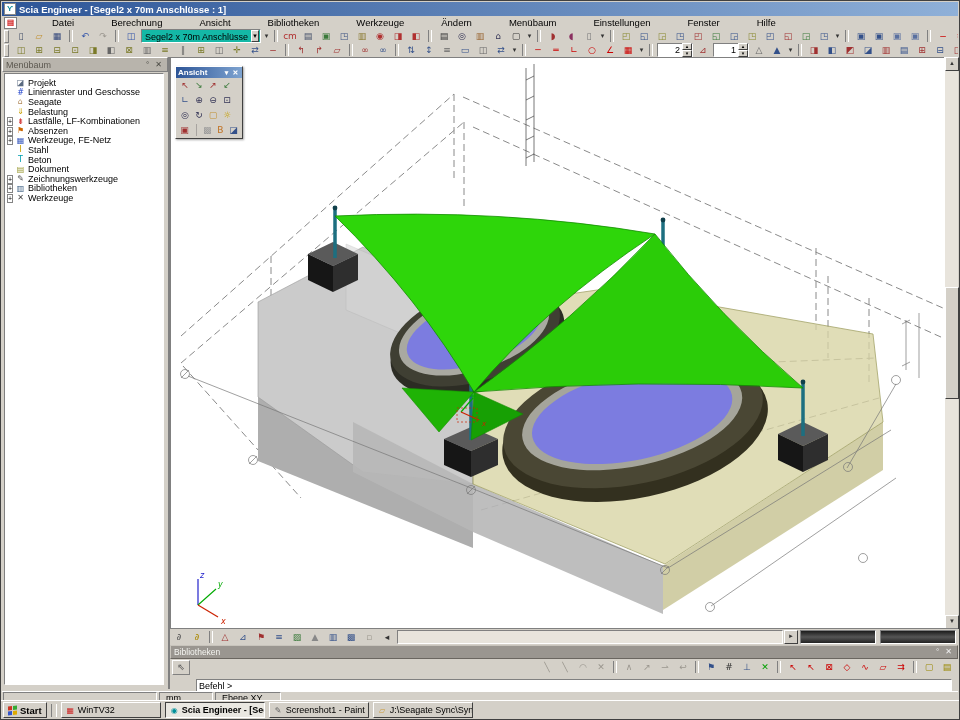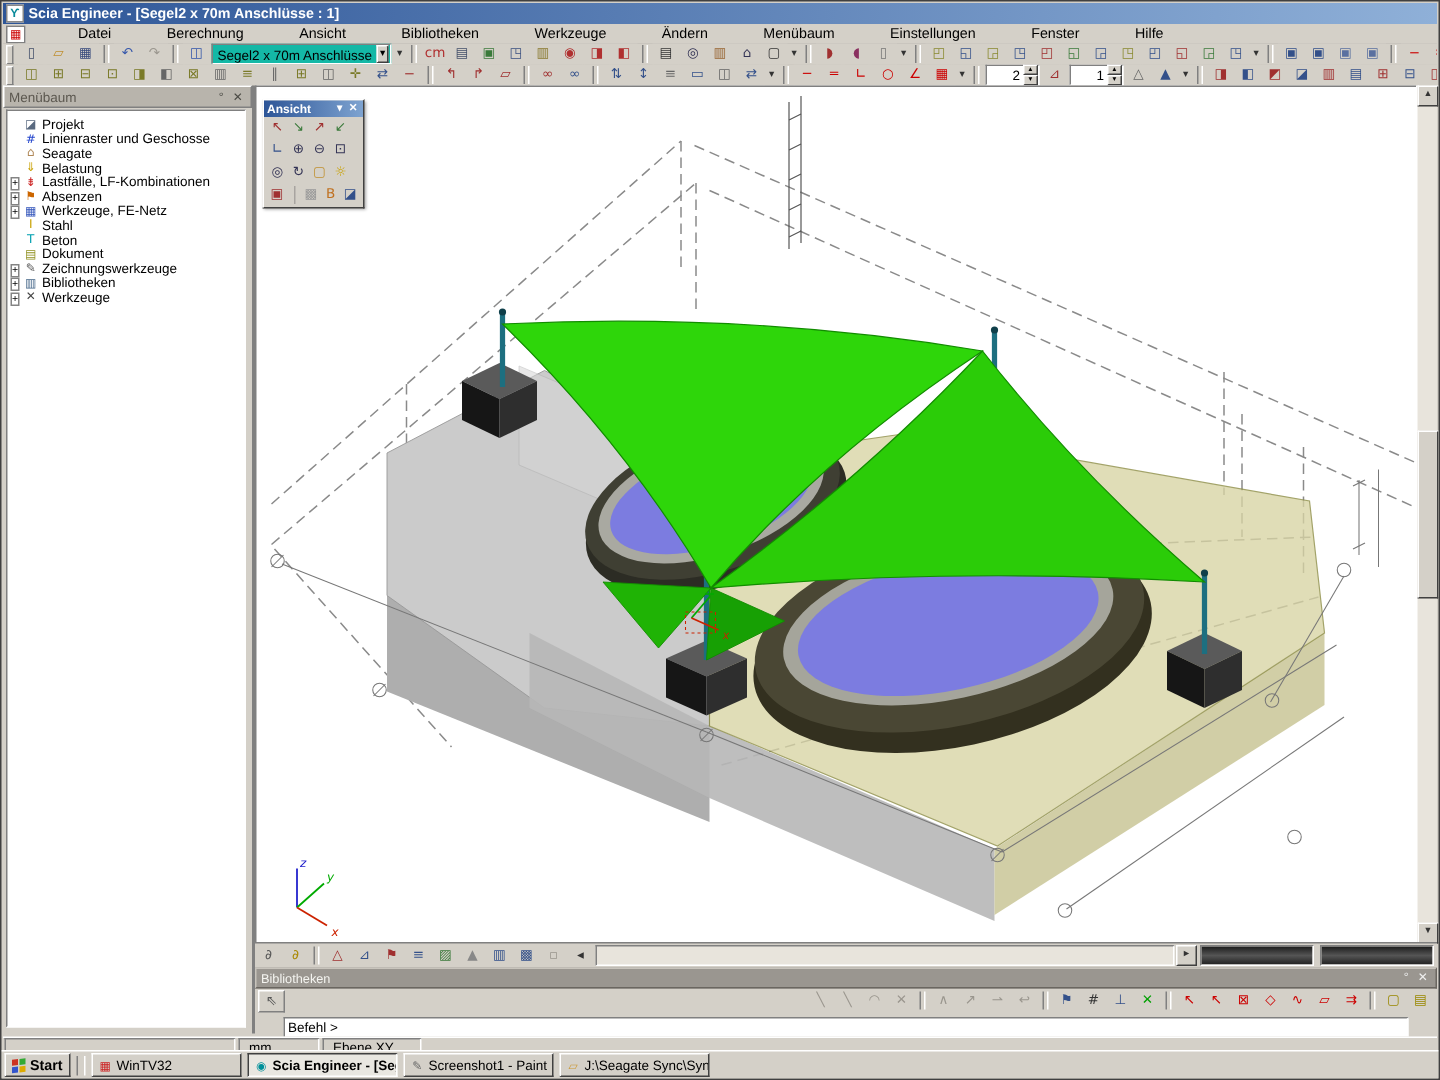--- a/index.html
+++ b/index.html
@@ -52,21 +52,21 @@
   .pal-row{display:flex;padding:1px 2px;}
   .pal-icon{width:14px;height:13px;line-height:13px;text-align:center;font-size:9px;font-family:"DejaVu Sans",sans-serif;}
   .pal-gap{width:5px;border-right:1px solid #a8a4a0;margin-right:4px;height:12px;}
   
   #cmdpanel{position:absolute;left:169px;right:1px;top:644px;height:46px;background:#d4d0c8;}
   #cmd-header{height:12px;background:#9a9690;border:1px solid;border-color:#c8c4bc #6a6660 #6a6660 #c8c4bc;color:#f4f4f0;font-size:8.5px;display:flex;align-items:center;padding:0 3px;}
   #cmd-header .sp{flex:1;}
   #cmd-tools{height:16px;display:flex;align-items:center;}
   #cursor-mode-btn{width:16px;height:13px;border:1px solid;border-color:#fff #808080 #808080 #fff;text-align:center;font-size:9px;line-height:12px;color:#555;margin-left:2px;}
   #snapbar{margin-left:auto;display:flex;align-items:center;margin-right:2px;}
-  #cmd-inputrow{height:16px;padding:0 19px;}
+  #cmd-inputrow{height:16px;padding:0 6px;margin-left:20px;}
   #cmd-input{width:100%;height:14px;background:#fff;border:1px solid;border-color:#808080 #fff #fff #808080;font-size:9px;font-family:"Liberation Sans",sans-serif;padding:0 2px;box-sizing:border-box;}
   
   #statusbar{position:absolute;left:1px;right:1px;top:690px;height:12px;background:#d4d0c8;border-top:1px solid #fff;display:flex;align-items:center;font-size:9px;color:#000;}
   .status-cell{height:10px;line-height:10px;border:1px solid;border-color:#808080 #fff #fff #808080;margin:0 1px;padding:0 6px;white-space:nowrap;}
   
   #taskbar{position:absolute;left:0;right:0;bottom:0;height:18px;background:#d4d0c8;border-top:1px solid #fff;display:flex;align-items:center;}
   #startbtn{height:14px;margin:0 2px;padding:0 4px;background:#d4d0c8;border:1px solid;border-color:#fff #404040 #404040 #fff;display:flex;align-items:center;font-size:9.5px;font-weight:bold;}
   #startlogo{width:9px;height:9px;margin-right:3px;display:grid;grid-template-columns:4px 4px;grid-template-rows:4px 4px;gap:1px;transform:skewY(-6deg);}
   #startlogo i{display:block;}
   .taskbtn{height:14px;width:92px;margin:0 2px;padding:0 3px;background:#d4d0c8;border:1px solid;border-color:#fff #404040 #404040 #fff;display:flex;align-items:center;font-size:9px;overflow:hidden;white-space:nowrap;}

